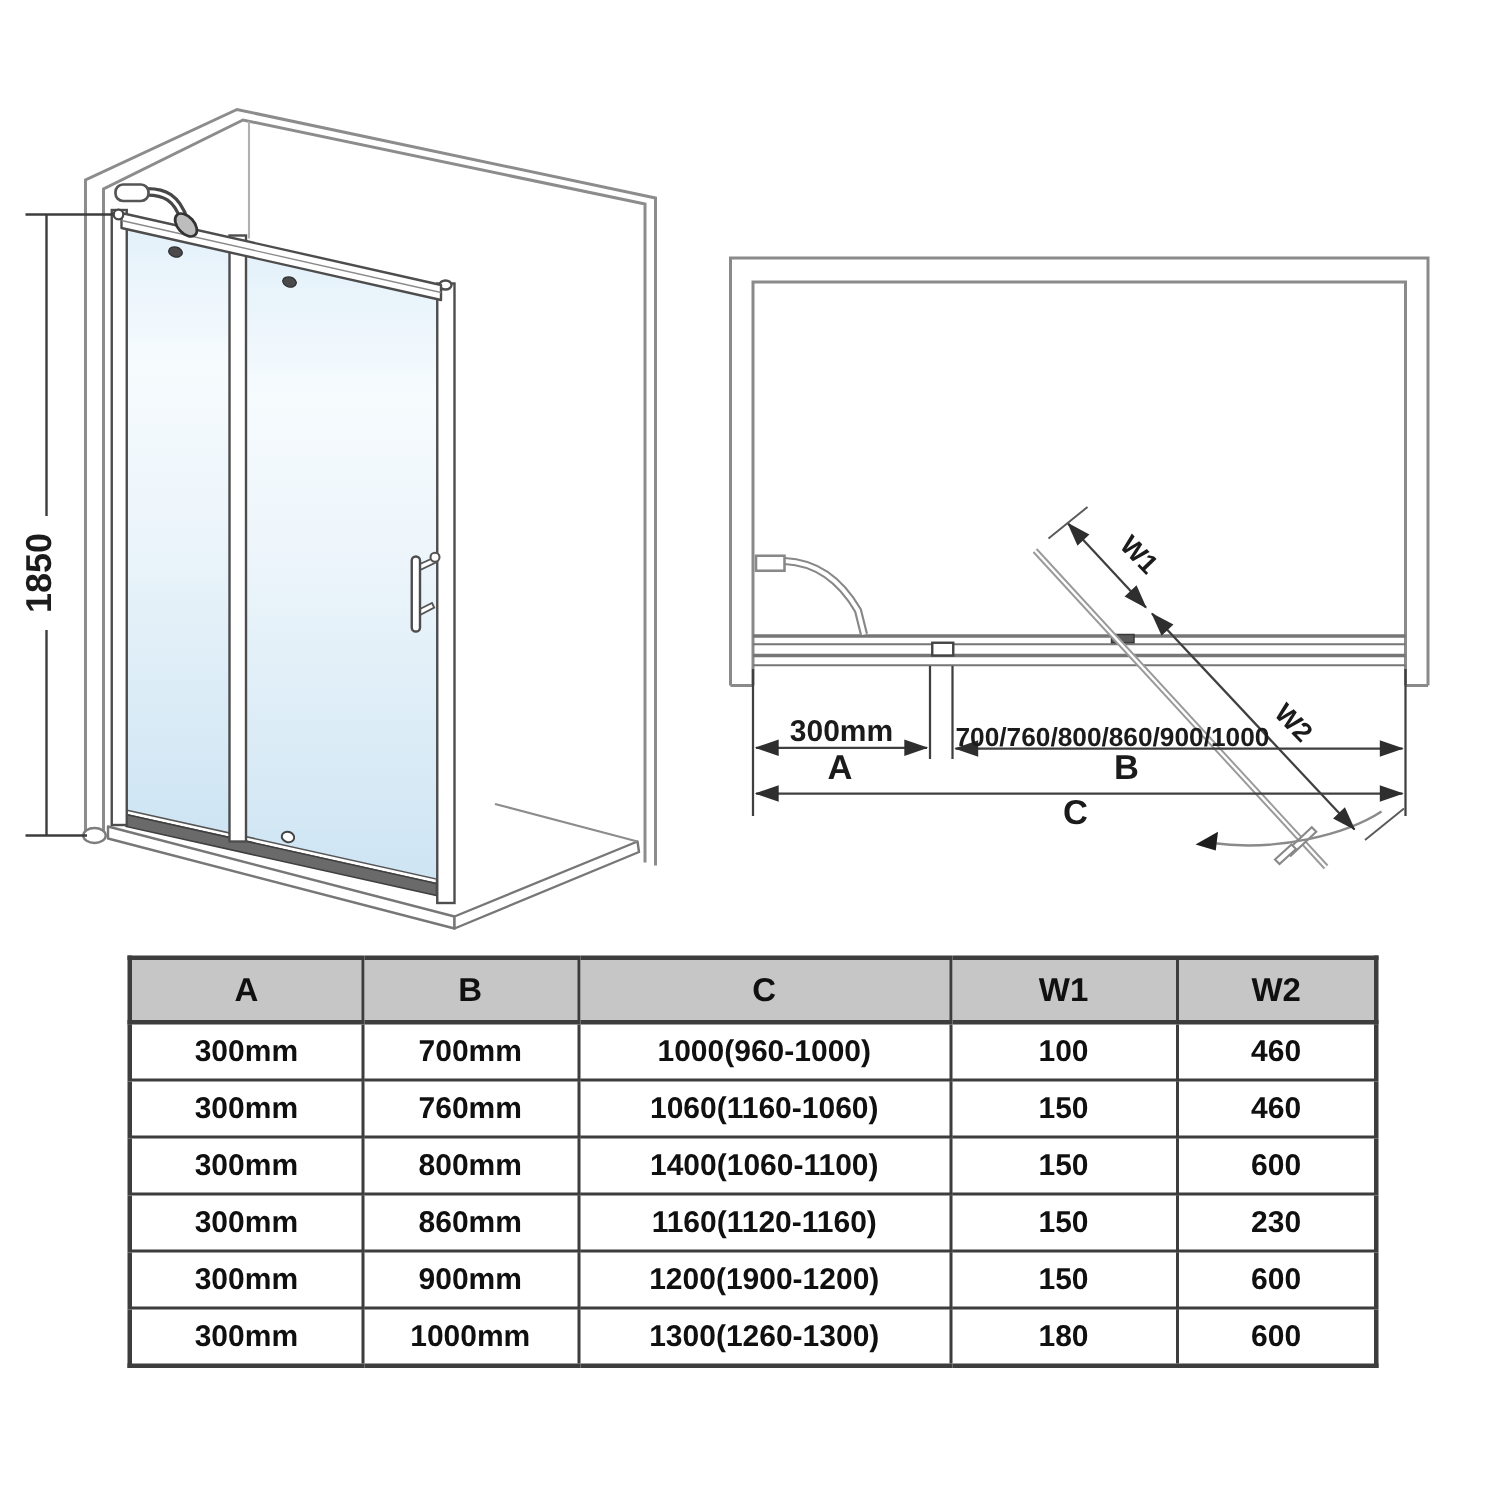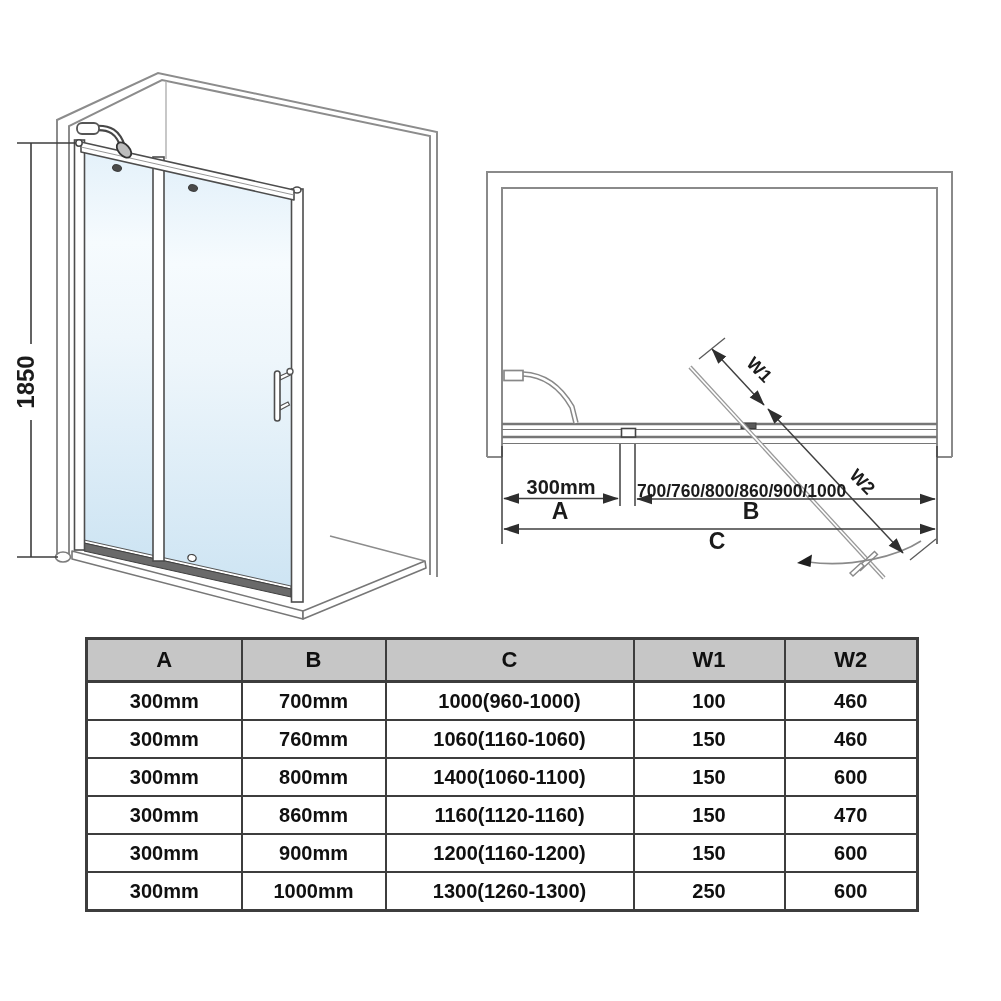--- a/index.html
+++ b/index.html
@@ -224,31 +224,31 @@
         <td>800mm</td>
         <td>1400(1060-1100)</td>
         <td>150</td>
         <td>600</td>
       </tr>
       <tr>
         <td>300mm</td>
         <td>860mm</td>
         <td>1160(1120-1160)</td>
         <td>150</td>
-        <td>470</td>
+        <td>230</td>
       </tr>
       <tr>
         <td>300mm</td>
         <td>900mm</td>
-        <td>1200(1160-1200)</td>
+        <td>1200(1900-1200)</td>
         <td>150</td>
         <td>600</td>
       </tr>
       <tr>
         <td>300mm</td>
         <td>1000mm</td>
         <td>1300(1260-1300)</td>
-        <td>250</td>
+        <td>180</td>
         <td>600</td>
       </tr>
     </tbody>
   </table>
 </div>
 
 </body></html>

